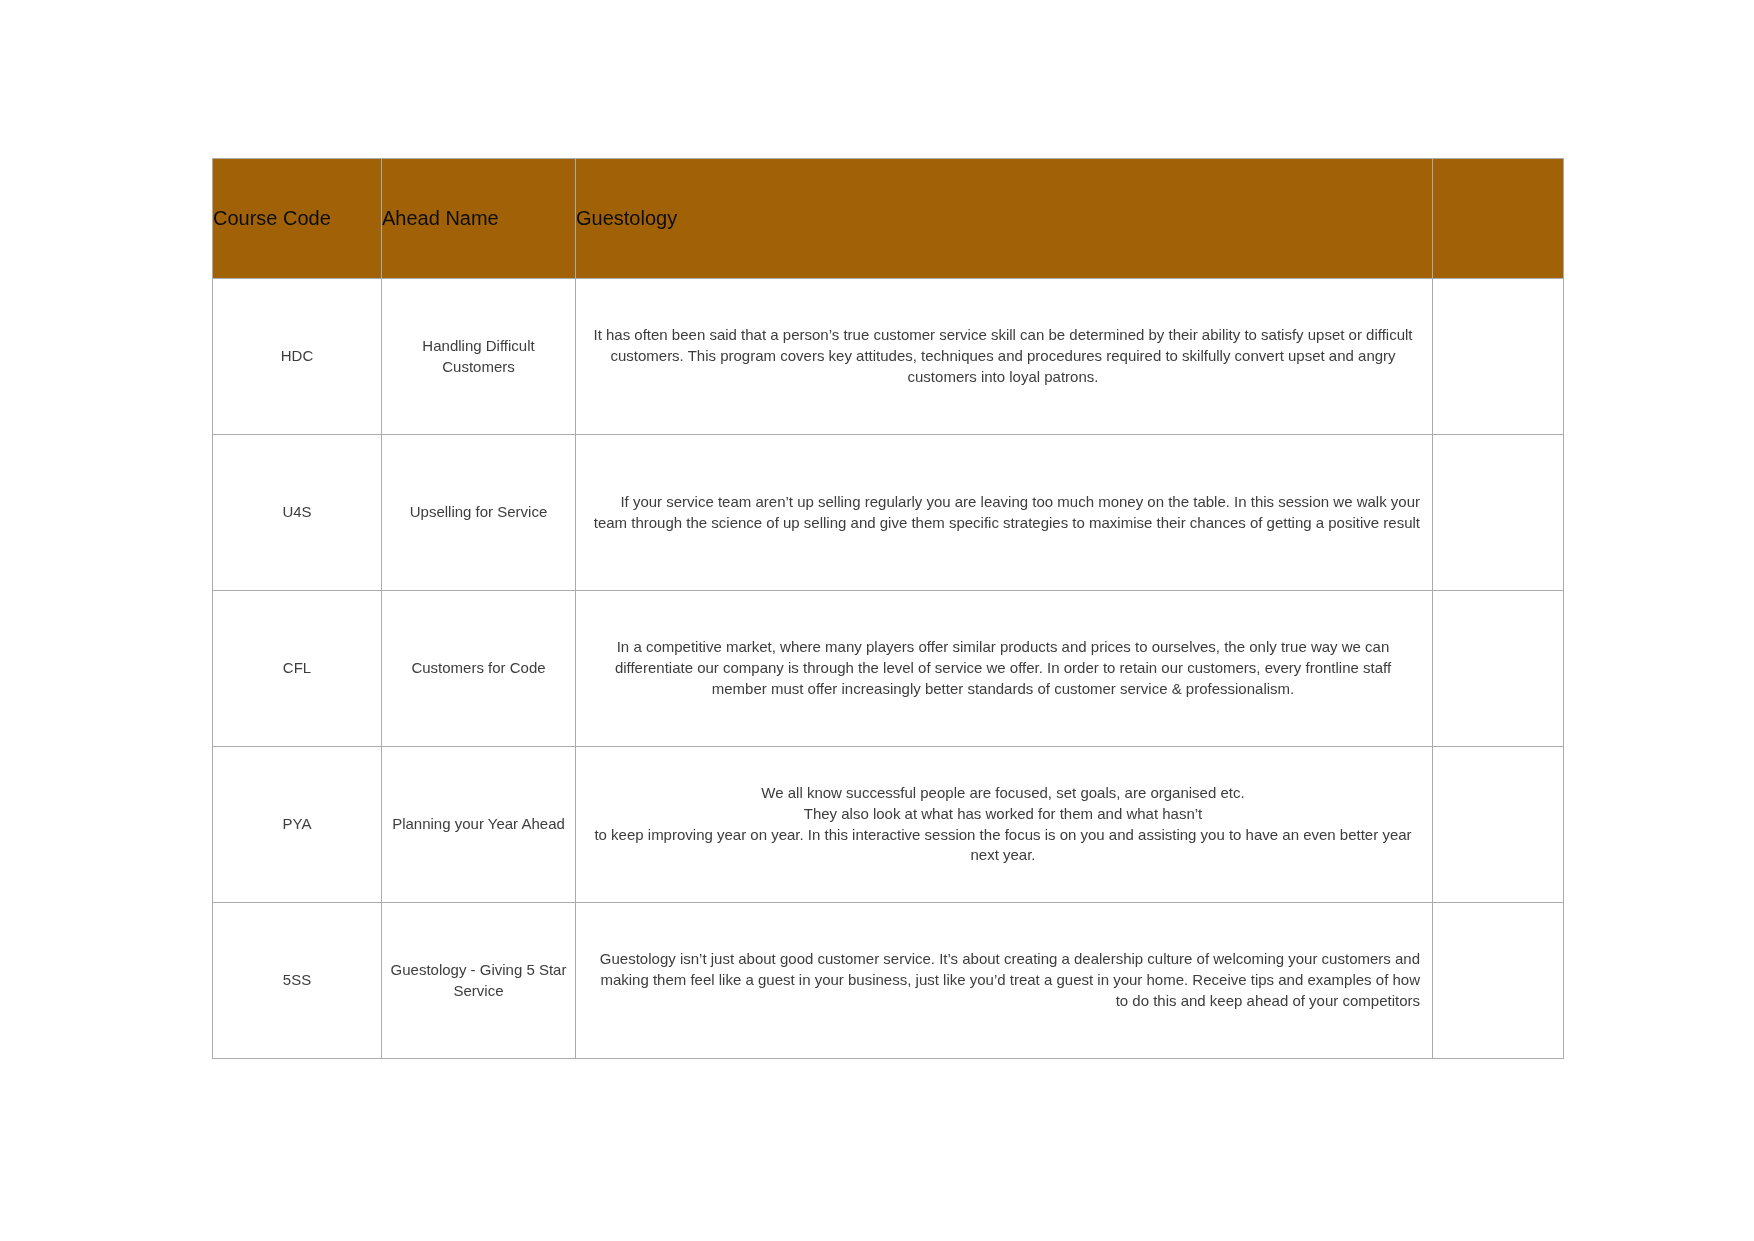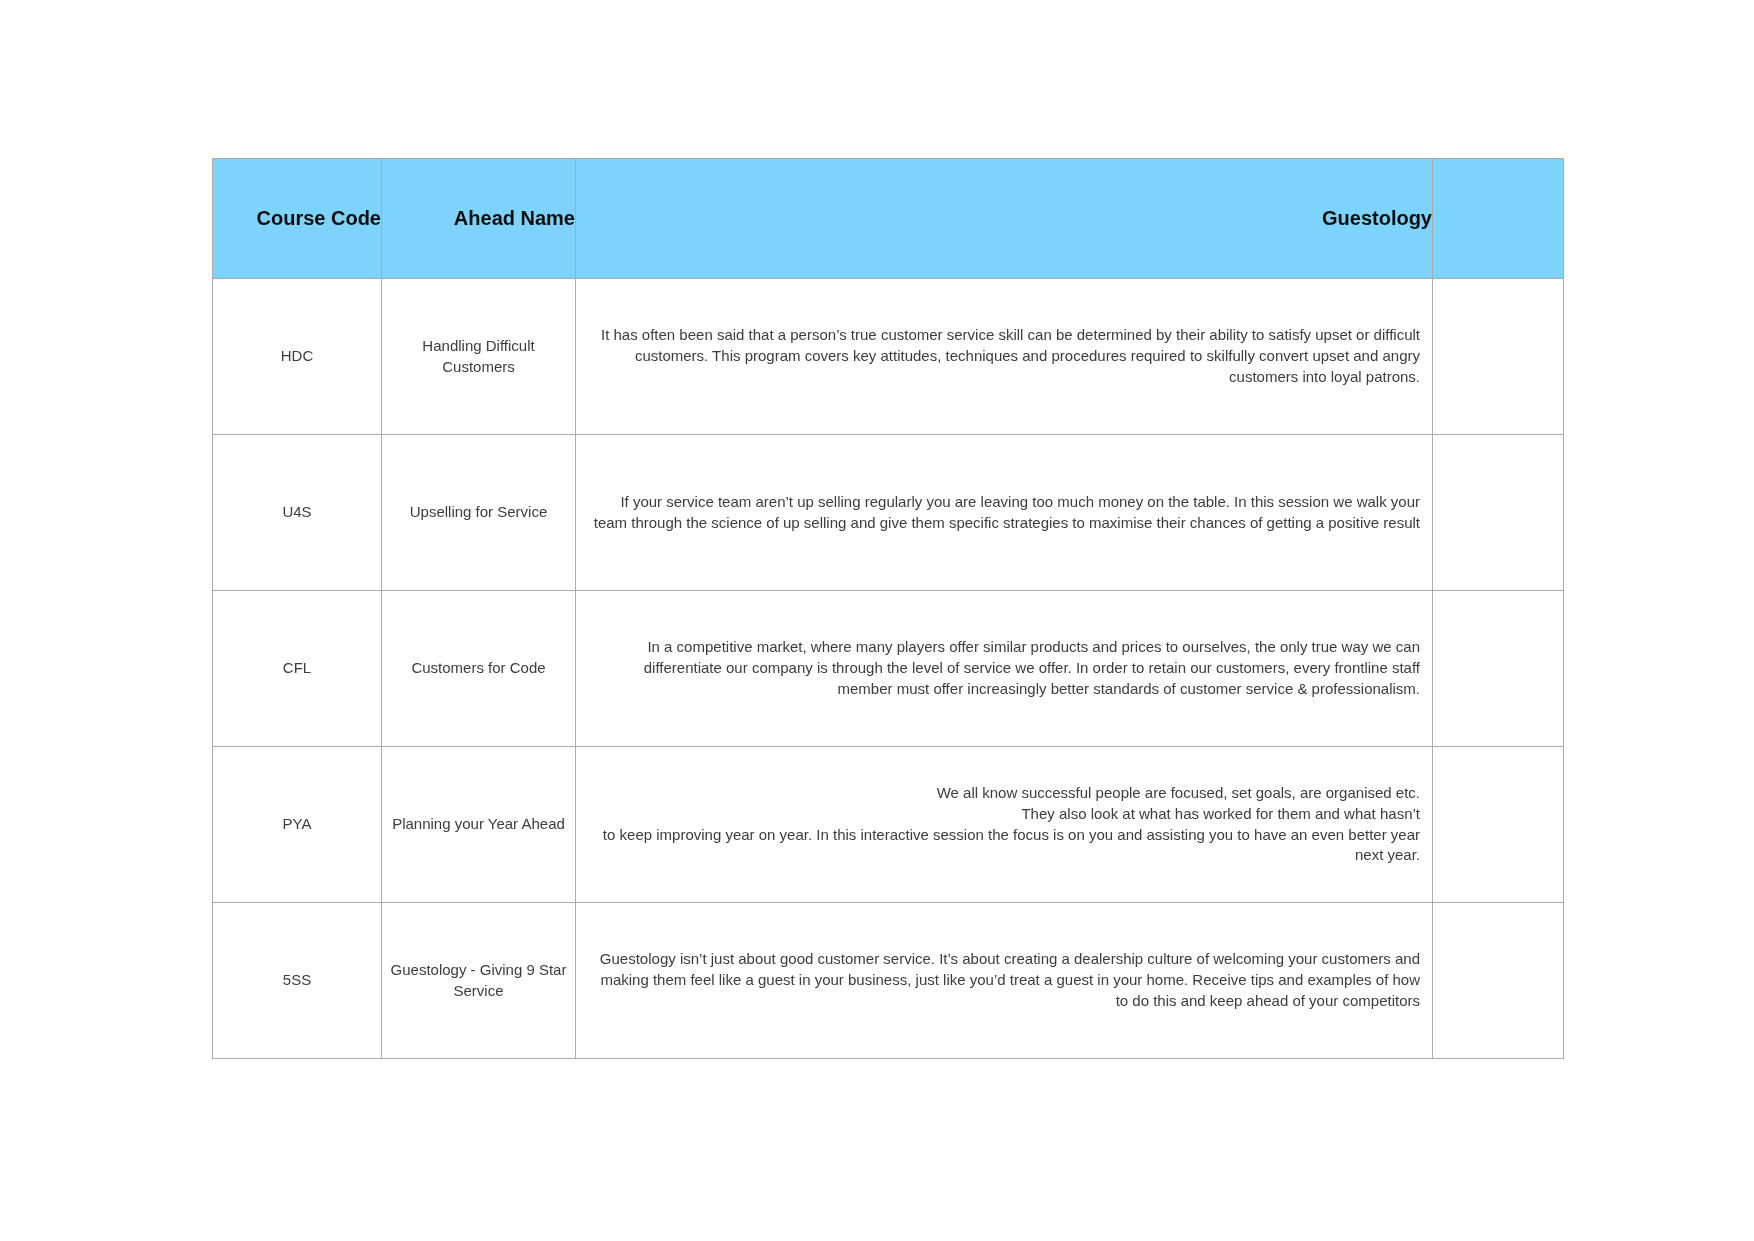--- a/index.html
+++ b/index.html
@@ -25,39 +25,39 @@
     table-layout: fixed;
     color: #3d3d3d;
   }
   table.course-table td, table.course-table th {
     border: 1px solid #ababab;
     vertical-align: middle;
     font-size: 15px;
     font-weight: 400;
   }
   table.course-table thead th {
-    background: #7dd3fc;
+    background: #a16207;
     height: 120px;
     font-size: 20px;
-    font-weight: 700;
+    font-weight: 400;
     color: #0d0d0d;
-    text-align: right;
+    text-align: left;
   }
   table.course-table tbody tr { height: 156px; }
   td.code-cell, td.name-cell {
     text-align: center;
     padding: 4px 8px;
     line-height: 1.35;
   }
   td.desc-cell {
     padding: 6px 12px 6px 10px;
     line-height: 1.38;
     white-space: pre-line;
   }
-  td.desc-left   { text-align: right; }
+  td.desc-left   { text-align: center; }
   td.desc-center { text-align: right; }
   td.empty-cell  { background: #ffffff; }
   col.c-code { width: 169px; }
   col.c-name { width: 194px; }
   col.c-desc { width: 857px; }
   col.c-last { width: 131px; }
 </style>
 </head>
 <body>
 
@@ -99,19 +99,19 @@
       <tr>
         <td class="code-cell">PYA</td>
         <td class="name-cell">Planning your Year Ahead</td>
         <td class="desc-cell desc-left">We all know successful people are focused, set goals, are organised etc.
 They also look at what has worked for them and what hasn’t
 to keep improving year on year. In this interactive session the focus is on you and assisting you to have an even better year next year.</td>
         <td class="empty-cell"></td>
       </tr>
       <tr>
         <td class="code-cell">5SS</td>
-        <td class="name-cell">Guestology - Giving 9 Star Service</td>
+        <td class="name-cell">Guestology - Giving 5 Star Service</td>
         <td class="desc-cell desc-center">Guestology isn’t just about good customer service. It’s about creating a dealership culture of welcoming your customers and making them feel like a guest in your business, just like you’d treat a guest in your home. Receive tips and examples of how to do this and keep ahead of your competitors</td>
         <td class="empty-cell"></td>
       </tr>
     </tbody>
   </table>
 </div>
 
 </body></html>

